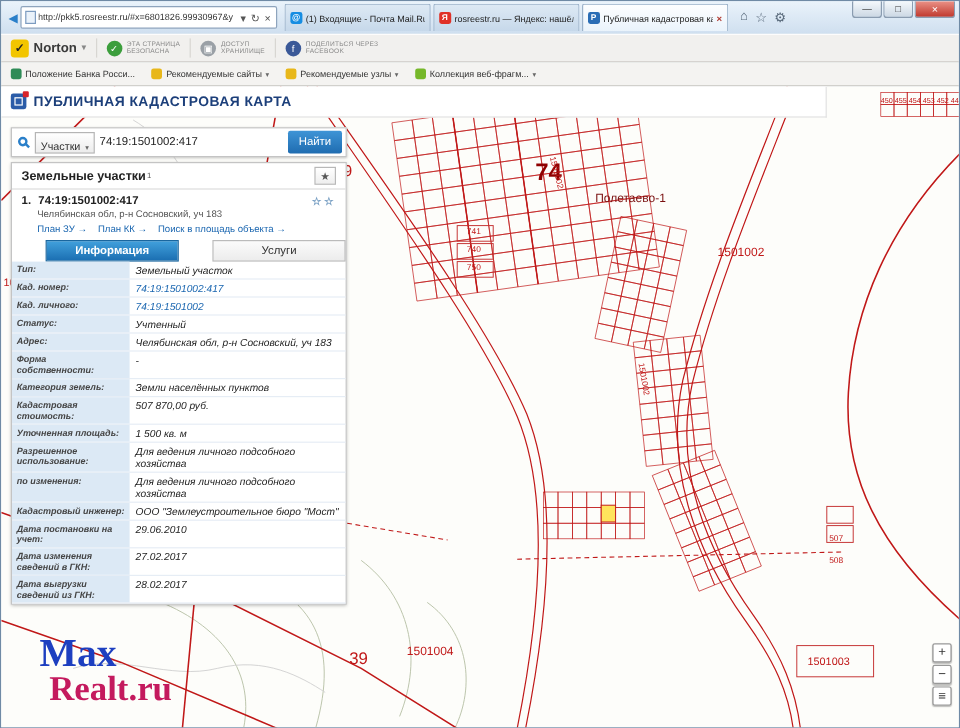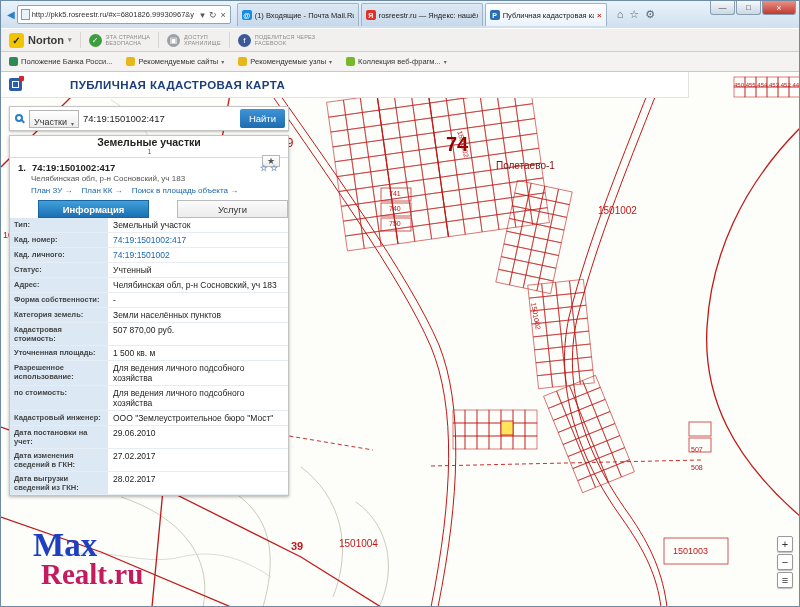--- a/index.html
+++ b/index.html
@@ -43,45 +43,45 @@
   
   .content{position:relative;flex:1;background:#fdfdfa;overflow:hidden;}
   .map-svg{position:absolute;left:0;top:0;width:800px;height:535px;}
   .map-labels{position:absolute;inset:0;pointer-events:none;}
   .maplabel{position:absolute;color:#c01818;font-size:9px;white-space:nowrap;transform-origin:left top;}
 
   .app-header{position:absolute;left:0;top:0;width:688px;height:26px;background:#fff;border-bottom:1px solid #e2e2e2;border-right:1px solid #e2e2e2;display:flex;align-items:center;padding:0 8px;gap:6px;}
   .logo{width:13px;height:13px;background:#2b5ca8;position:relative;border-radius:2px;flex:none;}
   .logo::before{content:"";position:absolute;inset:3px;border:1px solid #fff;}
   .logo::after{content:"";position:absolute;right:-2px;top:-2px;width:5px;height:5px;background:#d8232a;border-radius:1px;}
-  .app-title{font-size:11.5px;font-weight:bold;color:#1c3f7a;letter-spacing:.4px;margin-left:42px;}
+  .app-title{font-size:11.5px;font-weight:bold;color:#1c3f7a;letter-spacing:.4px;}
 
   .search-bar{position:absolute;left:8px;top:34px;width:280px;height:25px;background:#fff;border:1px solid #c4c4c4;box-shadow:0 1px 2px rgba(0,0,0,.25);display:flex;align-items:center;padding:2px 3px;gap:4px;}
   .mag{width:8px;height:8px;border:2px solid #2a7fc9;border-radius:50%;position:relative;margin:0 2px 2px 2px;flex:none;}
   .mag::after{content:"";position:absolute;width:5px;height:2px;background:#2a7fc9;transform:rotate(45deg);right:-4px;bottom:-2px;}
   .cat-select{border:1px solid #b5b5b5;height:18px;font-size:9px;color:#333;display:flex;align-items:flex-end;padding:0 4px;gap:4px;background:linear-gradient(#fff,#ececec);flex:none;}
   .search-input{flex:1;border:none;outline:none;font-size:9.5px;color:#222;font-family:"Liberation Sans",sans-serif;min-width:0;}
   .find-btn{background:linear-gradient(#3e94d6,#1f6cb0);color:#fff;font-size:9.5px;height:19px;padding:0 9px;display:flex;align-items:center;border-radius:2px;flex:none;}
 
   .panel{position:absolute;left:8px;top:63px;width:280px;background:#fff;border:1px solid #c4c4c4;box-shadow:0 1px 3px rgba(0,0,0,.3);}
-  .panel-head{height:22px;border-bottom:1px solid #ddd;display:flex;align-items:center;padding:0 8px;flex-direction:column;}
+  .panel-head{height:22px;border-bottom:1px solid #ddd;display:flex;align-items:center;padding:0 8px;}
   .panel-title{font-size:10.5px;font-weight:bold;color:#222;}
   .sup{font-size:6.5px;vertical-align:super;color:#555;margin-left:1px;}
   .star-btn{margin-left:auto;width:18px;height:15px;border:1px solid #b8b8b8;display:flex;align-items:center;justify-content:center;font-size:9px;color:#555;background:linear-gradient(#fff,#eee);}
   .result{padding:4px 8px 0;}
   .res-line1{display:flex;align-items:center;font-size:9.5px;font-weight:bold;color:#222;gap:6px;}
   .res-stars{margin-left:auto;color:#7aa0c4;font-size:9px;letter-spacing:2px;}
   .res-sub{font-size:8px;color:#555;margin:1px 0 3px 13px;}
   .res-links{display:flex;gap:9px;font-size:8px;color:#1a66b0;margin:0 0 5px 13px;white-space:nowrap;}
   .res-links span{cursor:pointer;}
   .ptabs{display:flex;}
   .ptab{flex:1;height:18px;font-size:9.5px;display:flex;align-items:center;justify-content:center;border:1px solid #bbb;background:linear-gradient(#fbfbfb,#ececec);color:#333;margin-left:28px;}
   .ptab.active{background:linear-gradient(#41a0dc,#1b6fb2);color:#fff;font-weight:bold;border-color:#19669f;}
   .info-table{width:100%;}
-  .irow{display:flex;border-bottom:1px solid #e6edf5;}
+  .irow{display:flex;border-bottom:1px solid #e6edf5;font-style:italic;}
   .ilabel{width:98px;background:#dce9f5;font-size:7.5px;font-weight:bold;color:#444;padding:2px 4px;flex:none;line-height:9px;}
   .ivalue{flex:1;font-size:8.5px;color:#222;padding:2px 5px;line-height:10px;}
   .ivalue.link{color:#1a66b0;}
 
   .watermark{position:absolute;left:32px;top:458px;font-family:"Liberation Serif",serif;font-weight:bold;line-height:.95;pointer-events:none;}
   .wm1{color:#1d3fc0;font-size:33px;display:block;}
   .wm2{color:#c41a5e;font-size:29px;display:block;margin-left:8px;}
 
   .zoomctl{position:absolute;right:6px;top:464px;display:flex;flex-direction:column;gap:2px;}
   .zbtn{width:16px;height:16px;background:#fff;border:1px solid #999;font-size:11px;display:flex;align-items:center;justify-content:center;color:#333;border-radius:2px;box-shadow:0 1px 1px rgba(0,0,0,.25);}
@@ -493,21 +493,21 @@
         <span class="maplabel" style="left: 495px; top: 88px; font-size: 10px; color: rgb(122, 16, 16);">Полетаево-1</span>
         <span class="maplabel" style="left: 597px; top: 133px; font-size: 10px;">1501002</span>
         <span class="maplabel" style="left: 2px; top: 158px; font-size: 9px;">10901</span>
         <span class="maplabel" style="left: 388px; top: 118px; font-size: 7px;">741</span>
         <span class="maplabel" style="left: 388px; top: 133px; font-size: 7px;">740</span>
         <span class="maplabel" style="left: 388px; top: 148px; font-size: 7px;">750</span>
         <span class="maplabel" style="left: 338px; top: 466px; font-size: 10px;">1501004</span>
         <span class="maplabel" style="left: 672px; top: 474px; font-size: 9px;">1501003</span>
         <span class="maplabel" style="left: 690px; top: 374px; font-size: 7px;">507</span>
         <span class="maplabel" style="left: 690px; top: 392px; font-size: 7px;">508</span>
-        <span class="maplabel" style="left: 290px; top: 468px; font-size: 11px; font-weight: bold;">39</span>
+        <span class="maplabel" style="left: 290px; top: 468px; font-size: 14px;">39</span>
         <span class="maplabel" style="left: 733px; top: 10px; font-size: 6px;">450 455 454 453 452 449</span>
         <span class="maplabel" style="left: 536px; top: 230px; font-size: 7px; transform: rotate(80deg);">1501002</span>
         <span class="maplabel" style="left: 462px; top: 58px; font-size: 7px; transform: rotate(75deg);">1501002</span>
       </div>
 
     <div class="app-header">
       <span class="logo"></span>
       <span class="app-title">ПУБЛИЧНАЯ КАДАСТРОВАЯ КАРТА</span>
     </div>
 
@@ -579,21 +579,21 @@
           </div>
           <div class="irow">
             <div class="ilabel">Уточненная площадь:</div>
             <div class="ivalue">1 500 кв. м</div>
           </div>
           <div class="irow">
             <div class="ilabel">Разрешенное использование:</div>
             <div class="ivalue">Для ведения личного подсобного хозяйства</div>
           </div>
           <div class="irow">
-            <div class="ilabel">по стоимость:</div>
+            <div class="ilabel">по изменения:</div>
             <div class="ivalue">Для ведения личного подсобного хозяйства</div>
           </div>
           <div class="irow">
             <div class="ilabel">Кадастровый инженер:</div>
             <div class="ivalue">ООО "Землеустроительное бюро "Мост"</div>
           </div>
           <div class="irow">
             <div class="ilabel">Дата постановки на учет:</div>
             <div class="ivalue">29.06.2010</div>
           </div>

